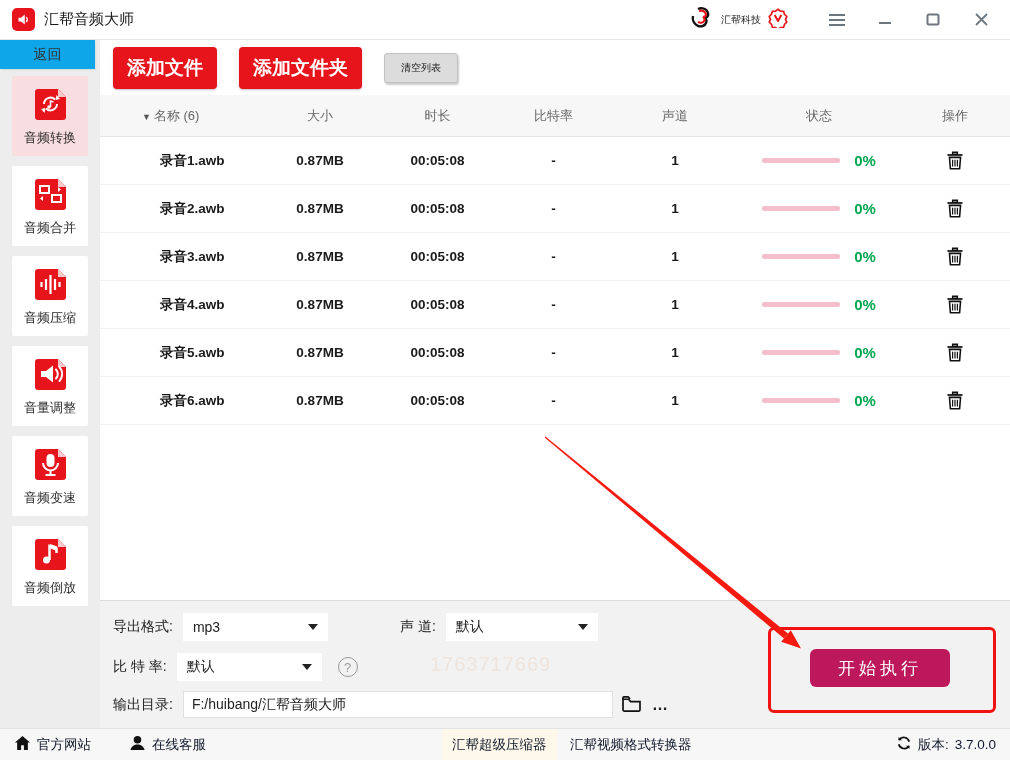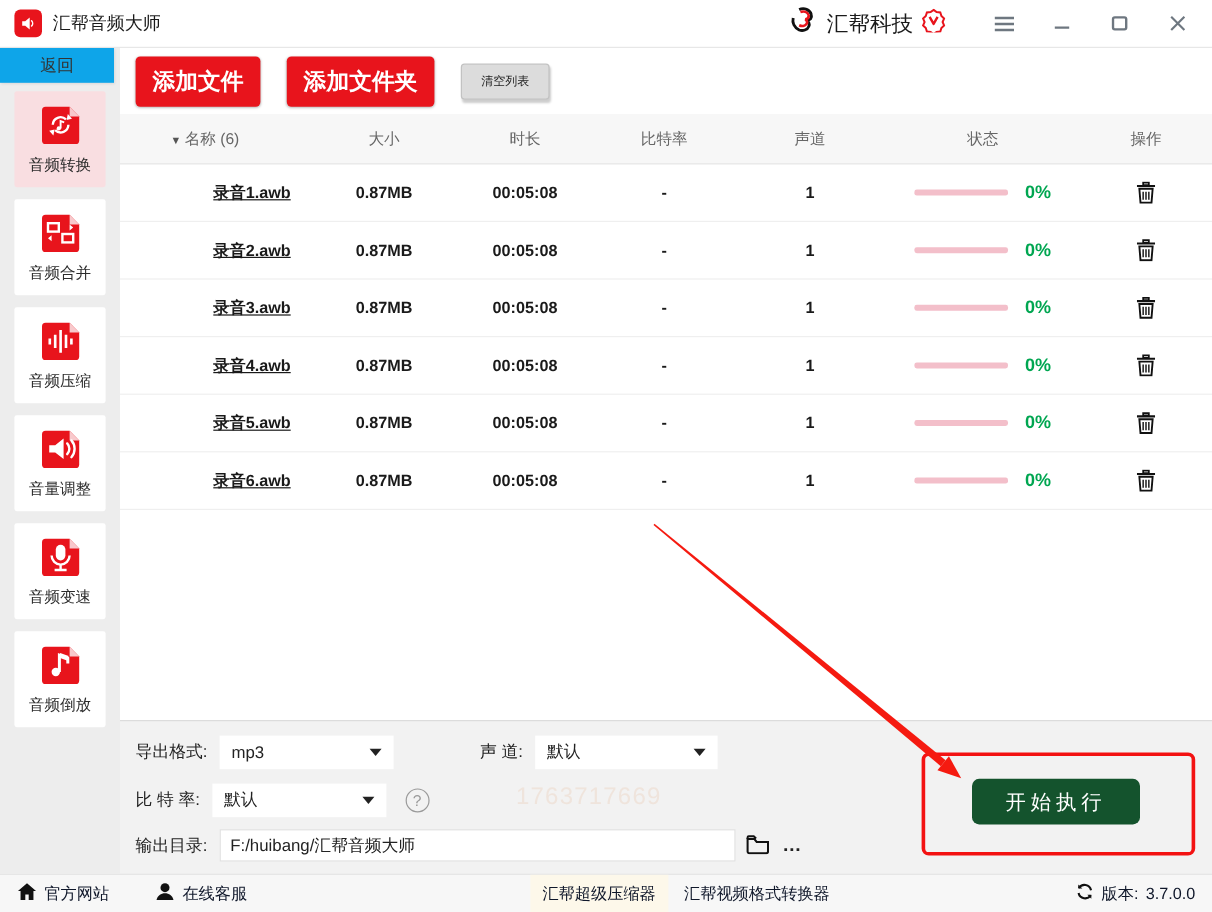--- a/index.html
+++ b/index.html
@@ -11,21 +11,21 @@
   .app { width:1010px; height:760px; display:flex; flex-direction:column; position:relative; }
 
   
   .titlebar { height:40px; background:#fff; border-bottom:1px solid #e7e7e7;
     display:flex; align-items:center; padding:0 12px; flex:none; }
   .app-logo { width:23px; height:23px; background:#e8141c; border-radius:5px;
     display:flex; align-items:center; justify-content:center; margin-right:9px; }
   .app-title { font-size:15px; color:#1a1a1a; }
   .tb-right { margin-left:auto; display:flex; align-items:center; gap:14px; }
   .brand { display:flex; align-items:center; gap:7px; margin-right:18px; }
-  .brand-name { font-size:18px; color:#1a1a1a; }
+  .brand-name { font-size:10px; color:#1a1a1a; }
   .winbtn { width:34px; height:26px; display:flex; align-items:center; justify-content:center; cursor:default; }
 
   
   .mainwrap { flex:1; display:flex; min-height:0; }
   .sidebar { width:100px; background:#ededed; flex:none; display:flex; flex-direction:column; align-items:center; }
   .back-btn { width:95px; height:29px; background:#0ea5e9; align-self:flex-start;
     display:flex; align-items:center; justify-content:center; font-size:14px; color:#333;
     box-shadow:1px 1px 2px rgba(0,0,0,.08); margin-bottom:7px; }
   .navcard { width:76px; height:80px; background:#fff; margin-bottom:10px; border-radius:2px;
     display:flex; flex-direction:column; align-items:center; justify-content:center; gap:6px; cursor:default; }
@@ -44,21 +44,21 @@
     border-radius:3px; padding:7px 16px; box-shadow:1px 2px 2px rgba(0,0,0,.2); }
 
   
   .grid { display:grid; grid-template-columns:160px 120px 115px 117px 126px 162px 1fr; align-items:center; }
   .thead { height:42px; background:#f7f7f7; border-bottom:1px solid #e6e6e6; color:#666; font-size:13px; flex:none; }
   .thead .cell { text-align:center; }
   .thead .c-name { text-align:left; padding-left:42px; }
   .caret-sort { font-size:9px; color:#555; margin-right:3px; }
   .trow { height:48px; border-bottom:1px solid #efefef; font-size:13.5px; font-weight:600; color:#1a1a1a; }
   .trow .cell { text-align:center; }
-  .trow .c-name { text-align:center; padding-left:60px;text-decoration:underline; }
+  .trow .c-name { text-align:left; padding-left:60px; }
   .c-status { display:flex; align-items:center; justify-content:center; gap:14px; }
   .pbar { width:78px; height:5px; background:#f3bfca; border-radius:2px; }
   .pct { color:#00a651; font-size:15px; font-weight:600; }
   .c-act { display:flex; align-items:center; justify-content:center; }
   .trash { cursor:pointer; display:flex; }
 
   .filler { flex:1; }
 
   
   .panel { height:128px; background:#f2f2f2; border-top:1px solid #dcdcdc; flex:none; position:relative;
@@ -70,21 +70,21 @@
   .selectbox .caret { margin-left:auto; width:0; height:0; border-left:5px solid transparent;
     border-right:5px solid transparent; border-top:6px solid #222; }
   .w145 { width:145px; } .w152 { width:152px; }
   .help { width:20px; height:20px; border:1.5px solid #9a9a9a; border-radius:50%; color:#9a9a9a;
     font-size:13px; display:flex; align-items:center; justify-content:center; margin-left:16px; }
   .watermark { position:absolute; left:330px; top:52px; font-size:20px; color:#efe4dc; letter-spacing:1px; }
   .outdir { width:430px; height:27px; background:#fff; border:1px solid #e0e0e0; font-size:14px;
     color:#222; padding:0 8px; font-family:inherit; }
   .pathicons { display:flex; align-items:center; gap:10px; margin-left:8px; }
   .dots { font-size:16px; font-weight:bold; color:#222; letter-spacing:1px; }
-  .start-btn { position:absolute; left:710px; top:48px; width:140px; height:38px; background:#14532d;
+  .start-btn { position:absolute; left:710px; top:48px; width:140px; height:38px; background:#be185d;
     color:#fff; font-size:17px; border:none; border-radius:6px; letter-spacing:4px; }
   .anno-rect { position:absolute; left:668px; top:26px; width:228px; height:86px;
     border:3px solid #f31212; border-radius:6px; pointer-events:none; }
 
   
   .statusbar { height:32px; background:#f7f7f7; border-top:1px solid #e2e2e2; flex:none;
     display:flex; align-items:center; font-size:13.5px; color:#0f172a; position:relative; padding:0 14px; }
   .sb-item { display:flex; align-items:center; gap:6px; margin-right:38px; }
   .sb-link { position:absolute; top:0; height:100%; display:flex; align-items:center; }
   .sb-link1 { left:442px; background:#fdf8ea; padding:0 10px; }

